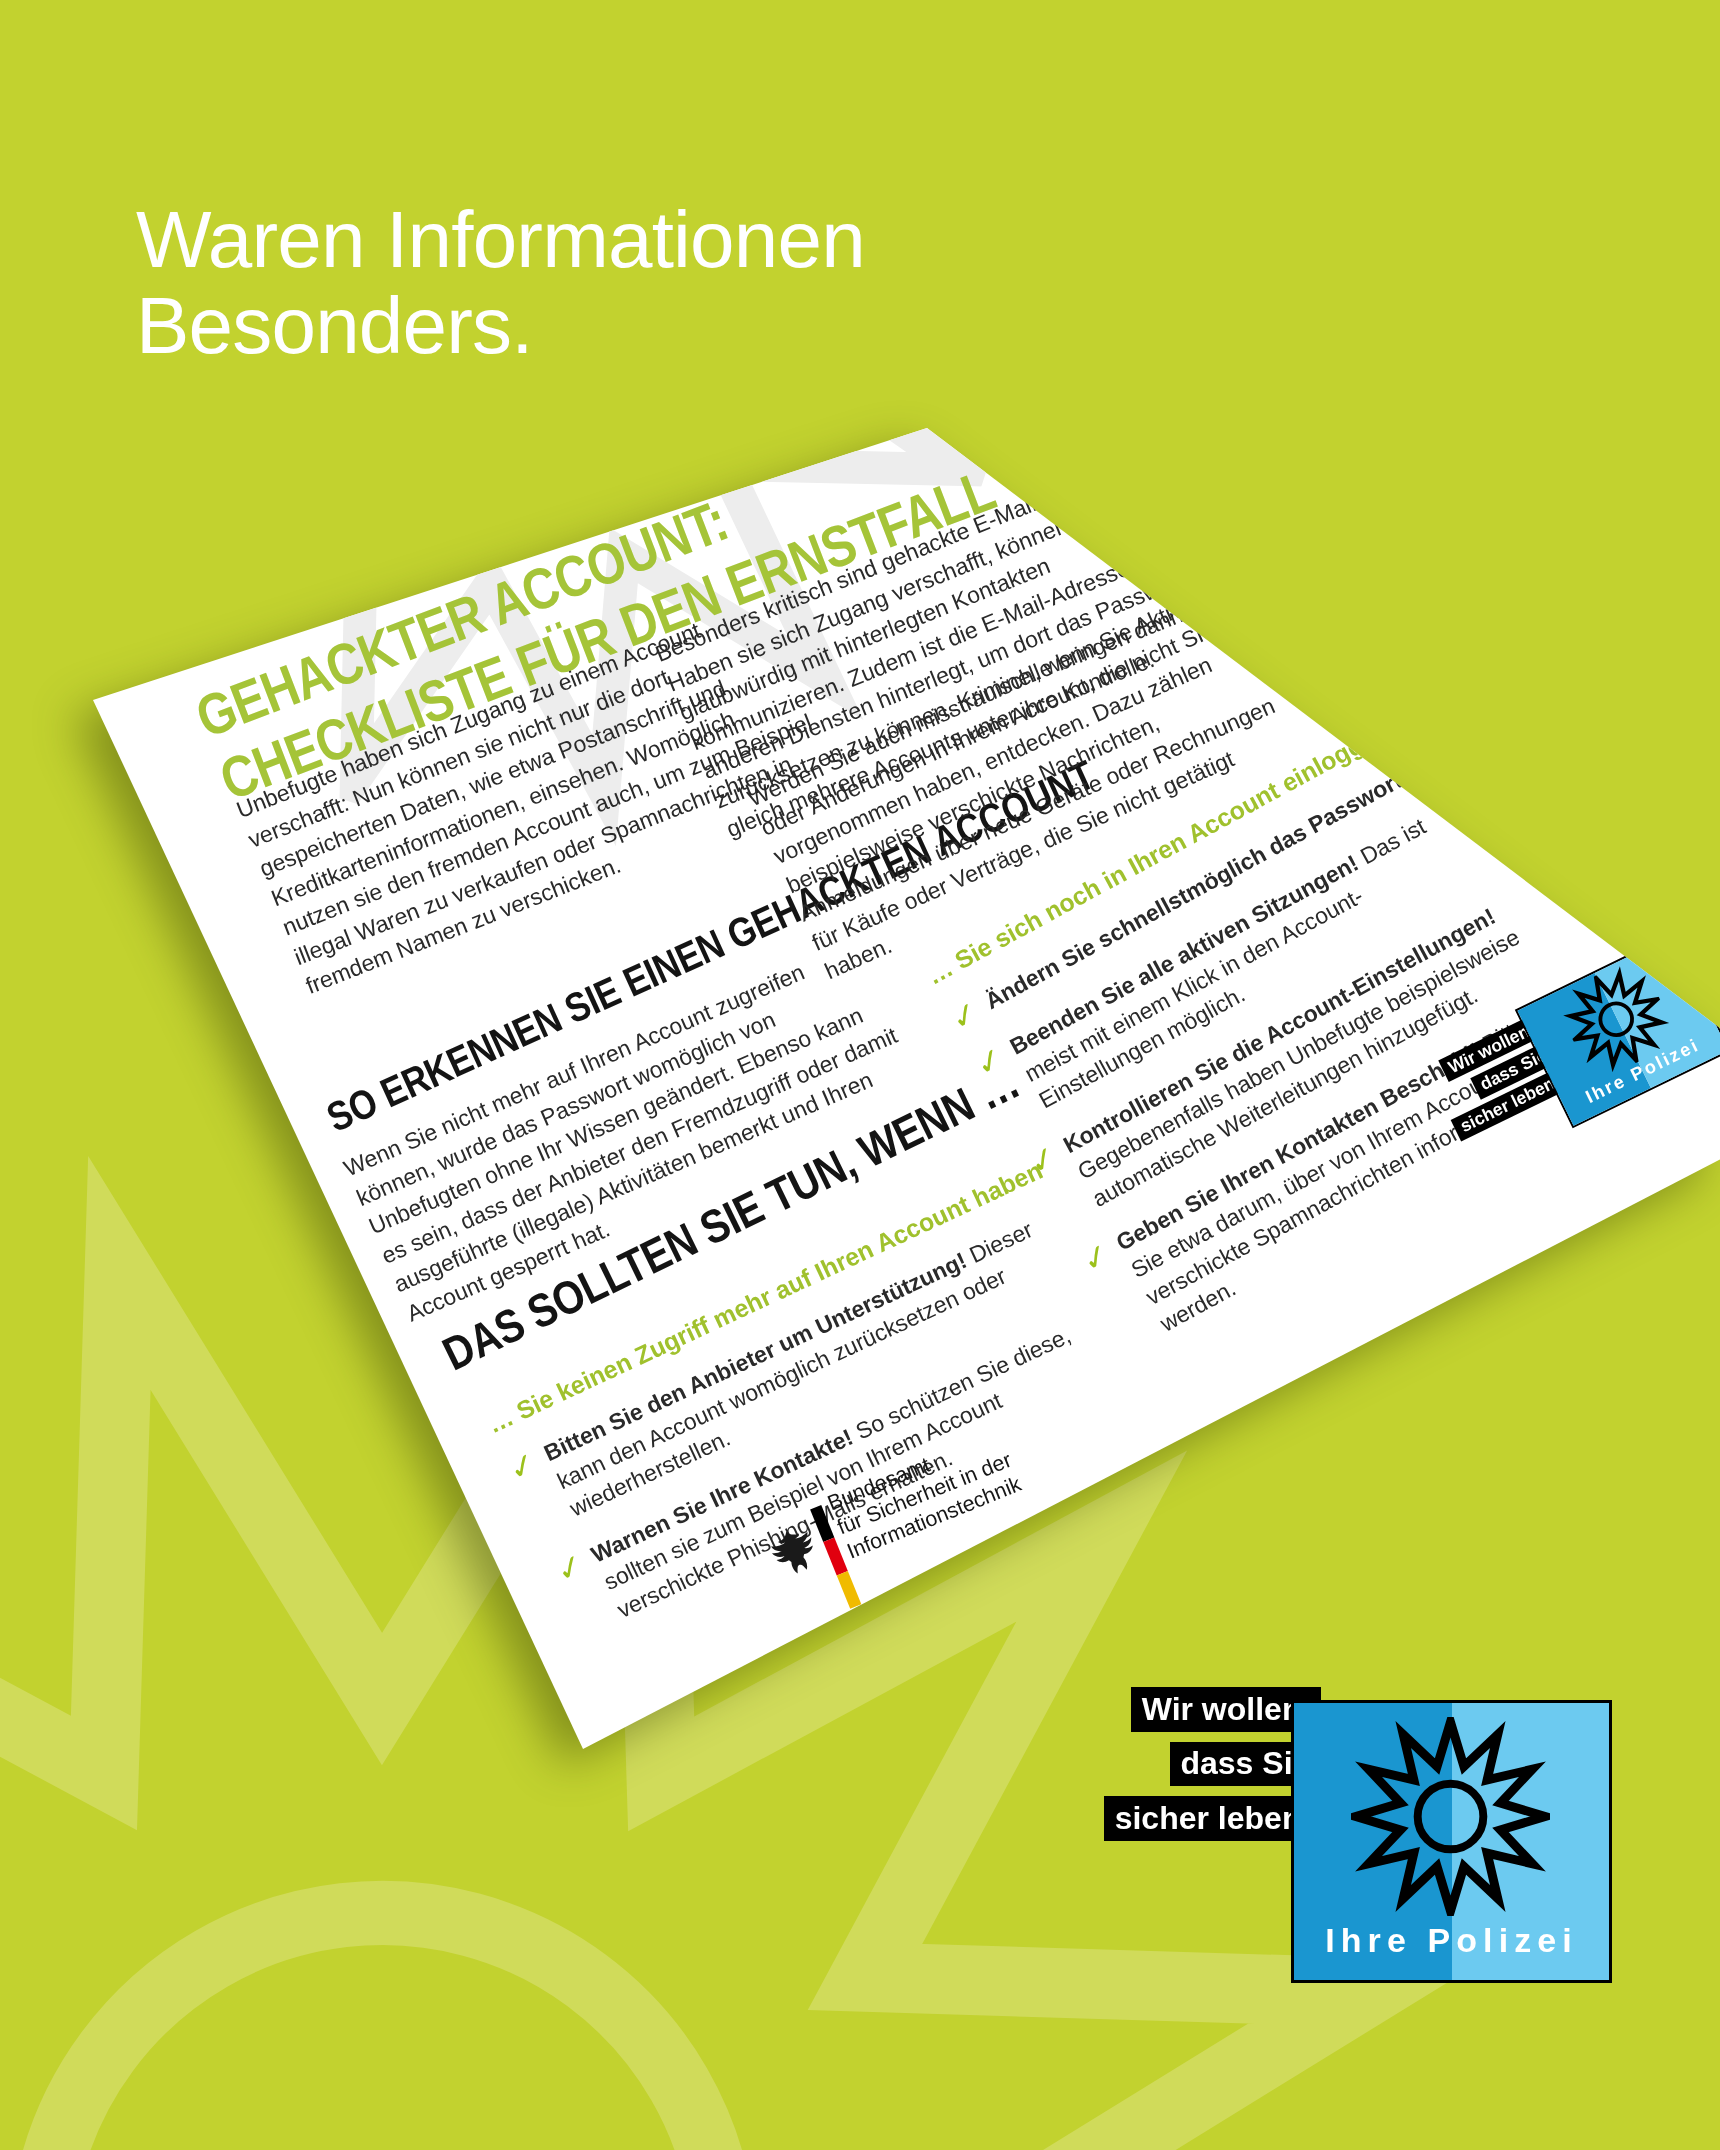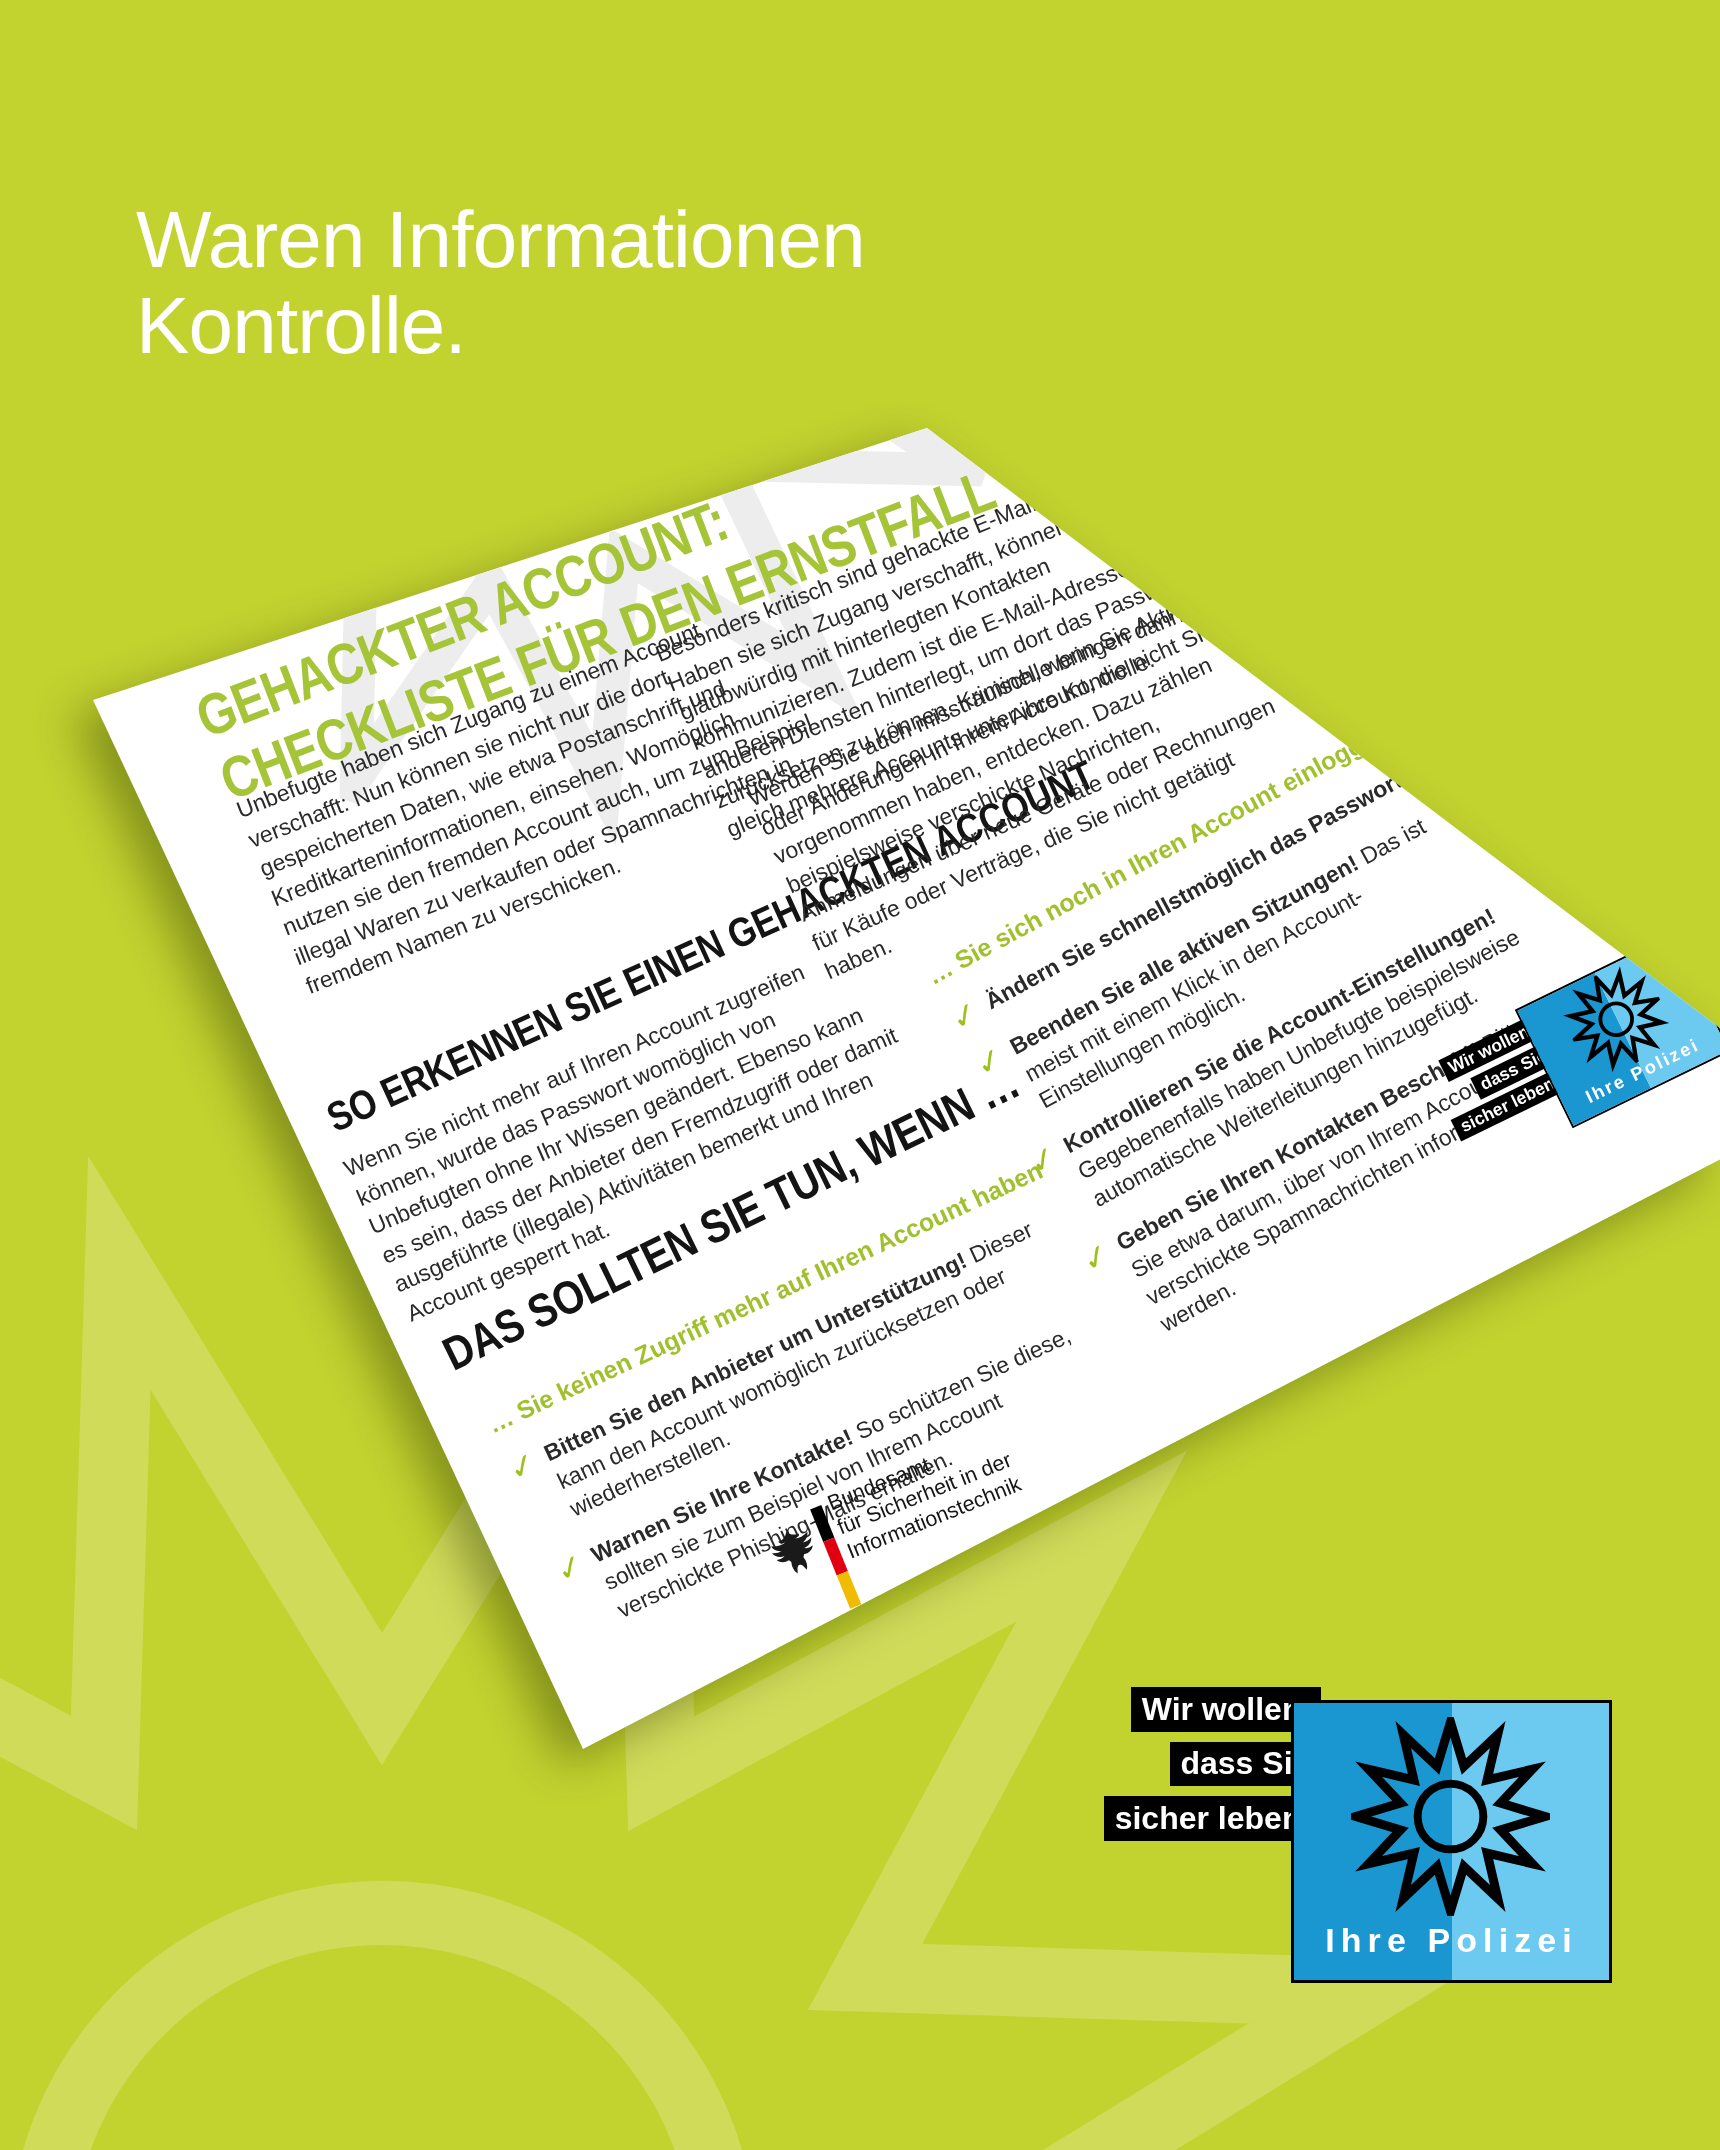--- a/index.html
+++ b/index.html
@@ -69,21 +69,21 @@
 </head>
 <body>
 
 <svg class="bg-star" viewBox="0 0 200 200">
   <polygon points="100,5 113.5,49.8 147.5,17.7 136.8,63.2 182.3,52.5 150.2,86.5 195,100 150.2,113.5 182.3,147.5 136.8,136.8 147.5,182.3 113.5,150.2 100,195 86.5,150.2 52.5,182.3 63.2,136.8 17.7,147.5 49.8,113.5 5,100 49.8,86.5 17.7,52.5 63.2,63.2 52.5,17.7 86.5,49.8" fill="none" stroke="#d0db5a" stroke-width="6.5"></polygon>
   <circle cx="100" cy="100" r="32" fill="none" stroke="#d0db5a" stroke-width="6"></circle>
 </svg>
 
 <div class="headline">
   <div>Waren Informationen</div>
-  <div>Kontrolle.</div>
+  <div>Besonders.</div>
 </div>
 
 <div class="paper-wrap">
 <div class="paper">
 
   <svg class="paper-star" viewBox="0 0 200 200">
     <polygon points="100,5 113.5,49.8 147.5,17.7 136.8,63.2 182.3,52.5 150.2,86.5 195,100 150.2,113.5 182.3,147.5 136.8,136.8 147.5,182.3 113.5,150.2 100,195 86.5,150.2 52.5,182.3 63.2,136.8 17.7,147.5 49.8,113.5 5,100 49.8,86.5 17.7,52.5 63.2,63.2 52.5,17.7 86.5,49.8" fill="none" stroke="#ededed" stroke-width="6.5"></polygon>
     <circle cx="100" cy="100" r="32" fill="none" stroke="#ededed" stroke-width="6"></circle>
   </svg>
 

